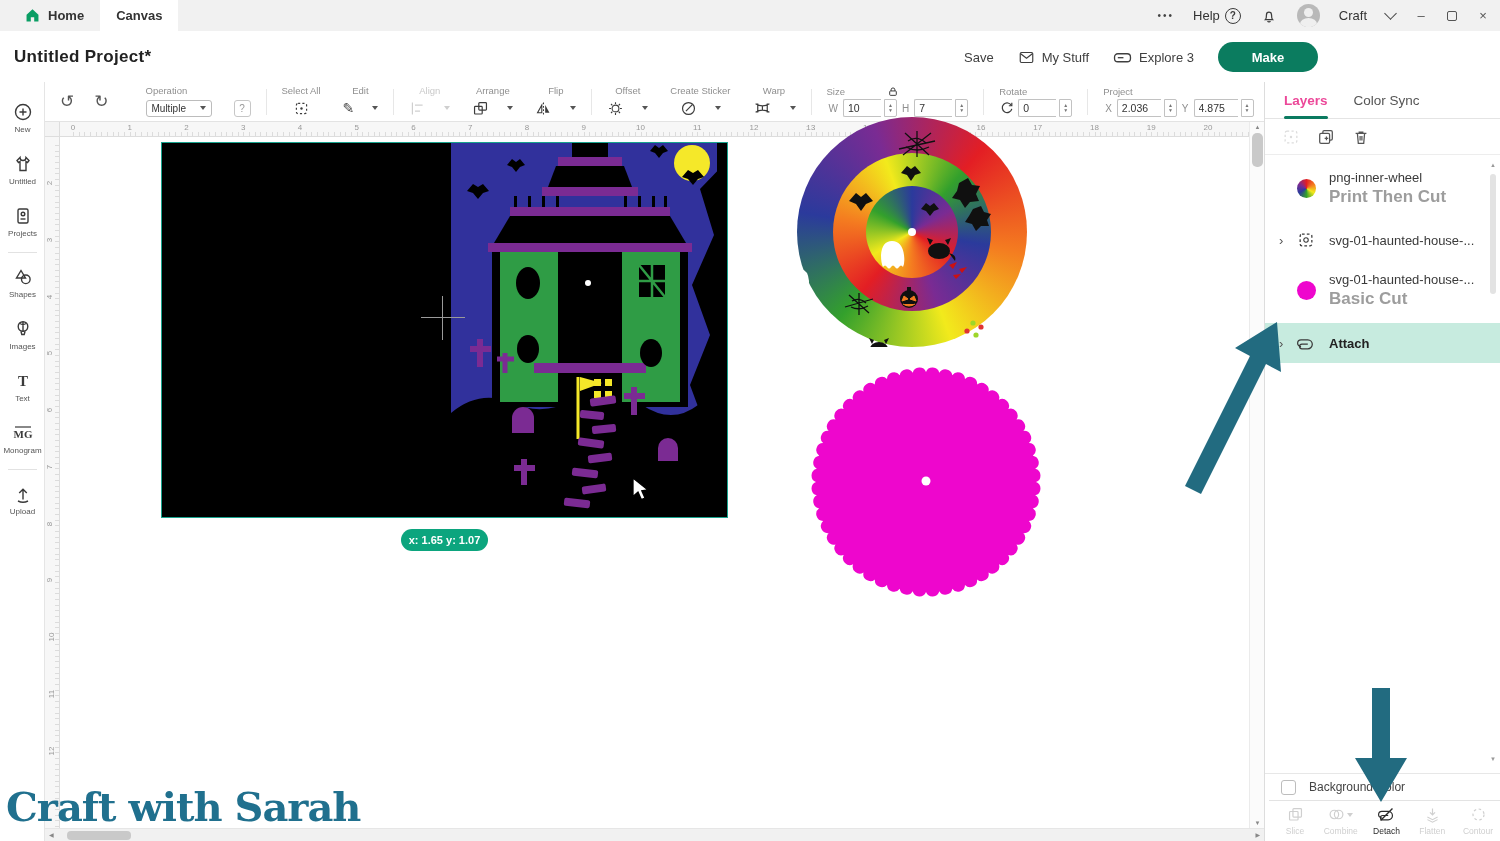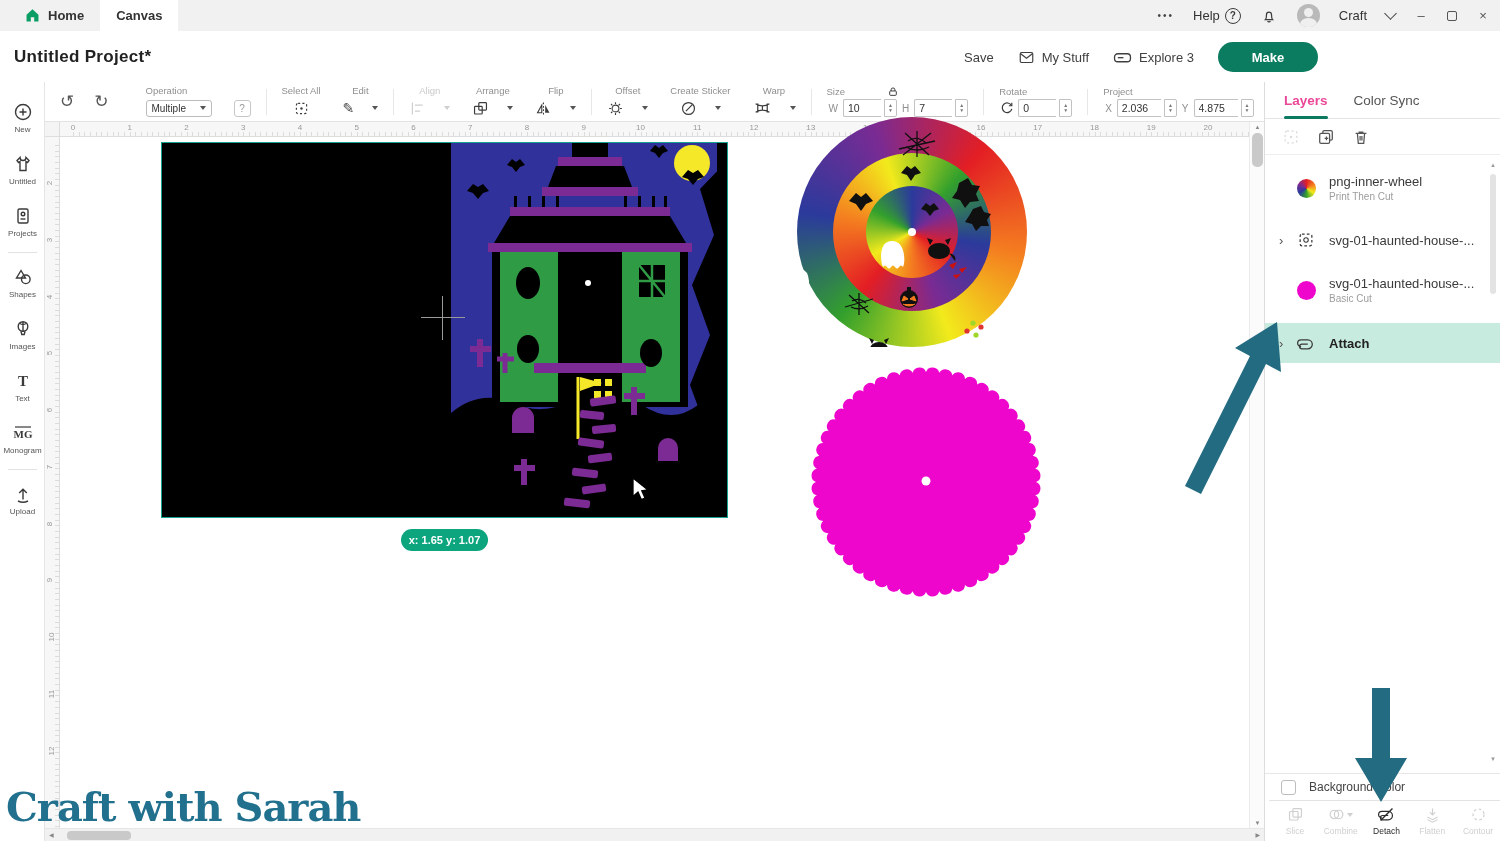--- a/index.html
+++ b/index.html
@@ -100,21 +100,21 @@
   .rtab.active::after { content:""; position:absolute; left:0; bottom:0; width:100%; height:3px; background:#0b7a60; border-radius:2px; }
   #ractions { position:absolute; left:0; top:37px; width:100%; height:36px; border-bottom:1px solid #ededed; display:flex; align-items:center; gap:17px; padding-left:17px; }
   #layers-list { position:absolute; left:0; top:75px; width:100%; }
   .layer-row { display:flex; align-items:center; padding-left:14px; position:relative; }
   .layer-row .chev { font-size:13px; color:#555; width:16px; }
   .layer-row .nochev { width:16px; }
   .layer-row .thumb { width:22px; height:22px; margin-right:12px; display:flex; align-items:center; justify-content:center; }
   .thumb-wheel { width:19px; height:19px; border-radius:50%; background:conic-gradient(#e31e24,#f47b20,#f2ea1c,#33a02c,#2b3a9c,#7a2b93,#e31e24); }
   .thumb-dot { width:19px; height:19px; border-radius:50%; background:#ee06cd; }
   .l-title { font-size:13px; color:#3a3a3a; }
-  .l-sub { font-size:10px; color:#9d9d9d; margin-top:2px; }
+  .l-sub { font-size:17px; color:#9d9d9d; margin-top:2px;font-weight:bold; }
   .layer-row.hl { background:#c7ebdf; }
   .layer-row.hl .l-title { font-weight:700; color:#222; }
   #rscroll-up { position:absolute; right:4px; top:80px; font-size:6px; color:#999; }
   #rscroll-thumb { position:absolute; right:4px; top:92px; width:6px; height:120px; background:#e3e3e3; border-radius:3px; }
   #rscroll-down { position:absolute; right:4px; top:674px; font-size:6px; color:#999; }
   #bg-row { position:absolute; left:0; top:691px; width:100%; height:27px; border-top:1px solid #e7e7e7; display:flex; align-items:center; padding-left:16px; gap:13px; }
   .checkbox { width:15px; height:15px; border:1px solid #bdbdbd; border-radius:3px; background:#fff; }
   #bg-label { font-size:12px; color:#444; }
   #btools { position:absolute; left:4px; top:718px; width:100%; height:41px; border-top:1px solid #e3e3e3; display:flex; justify-content:space-between; align-items:center; padding:0 4px; }
   .btool { display:flex; flex-direction:column; align-items:center; gap:3px; width:44px; }

